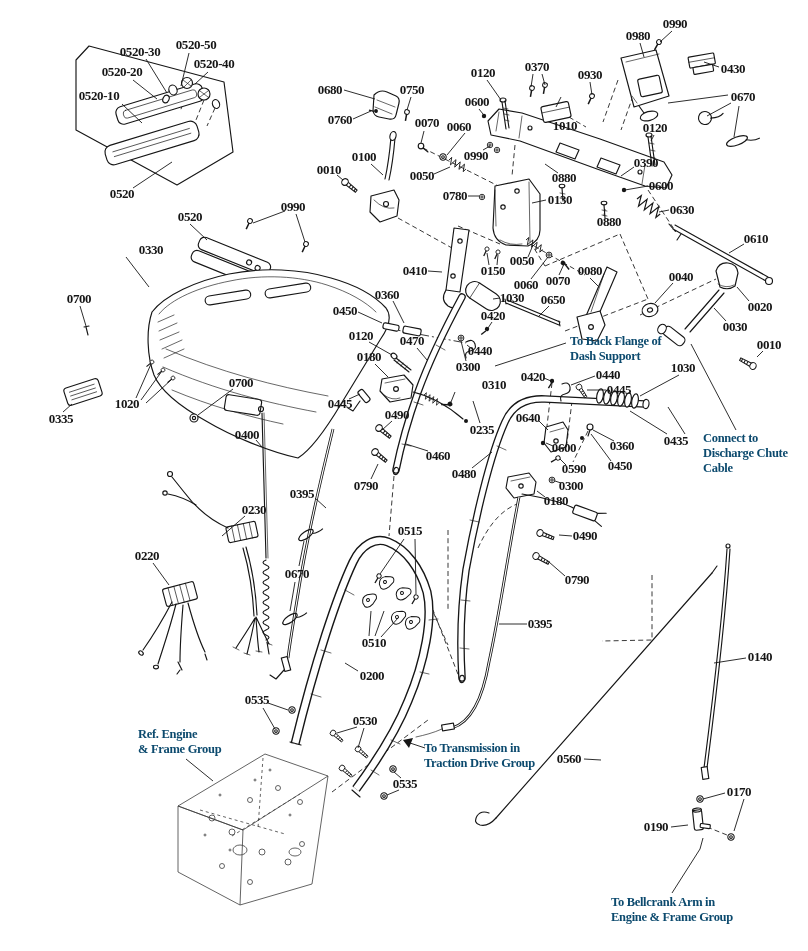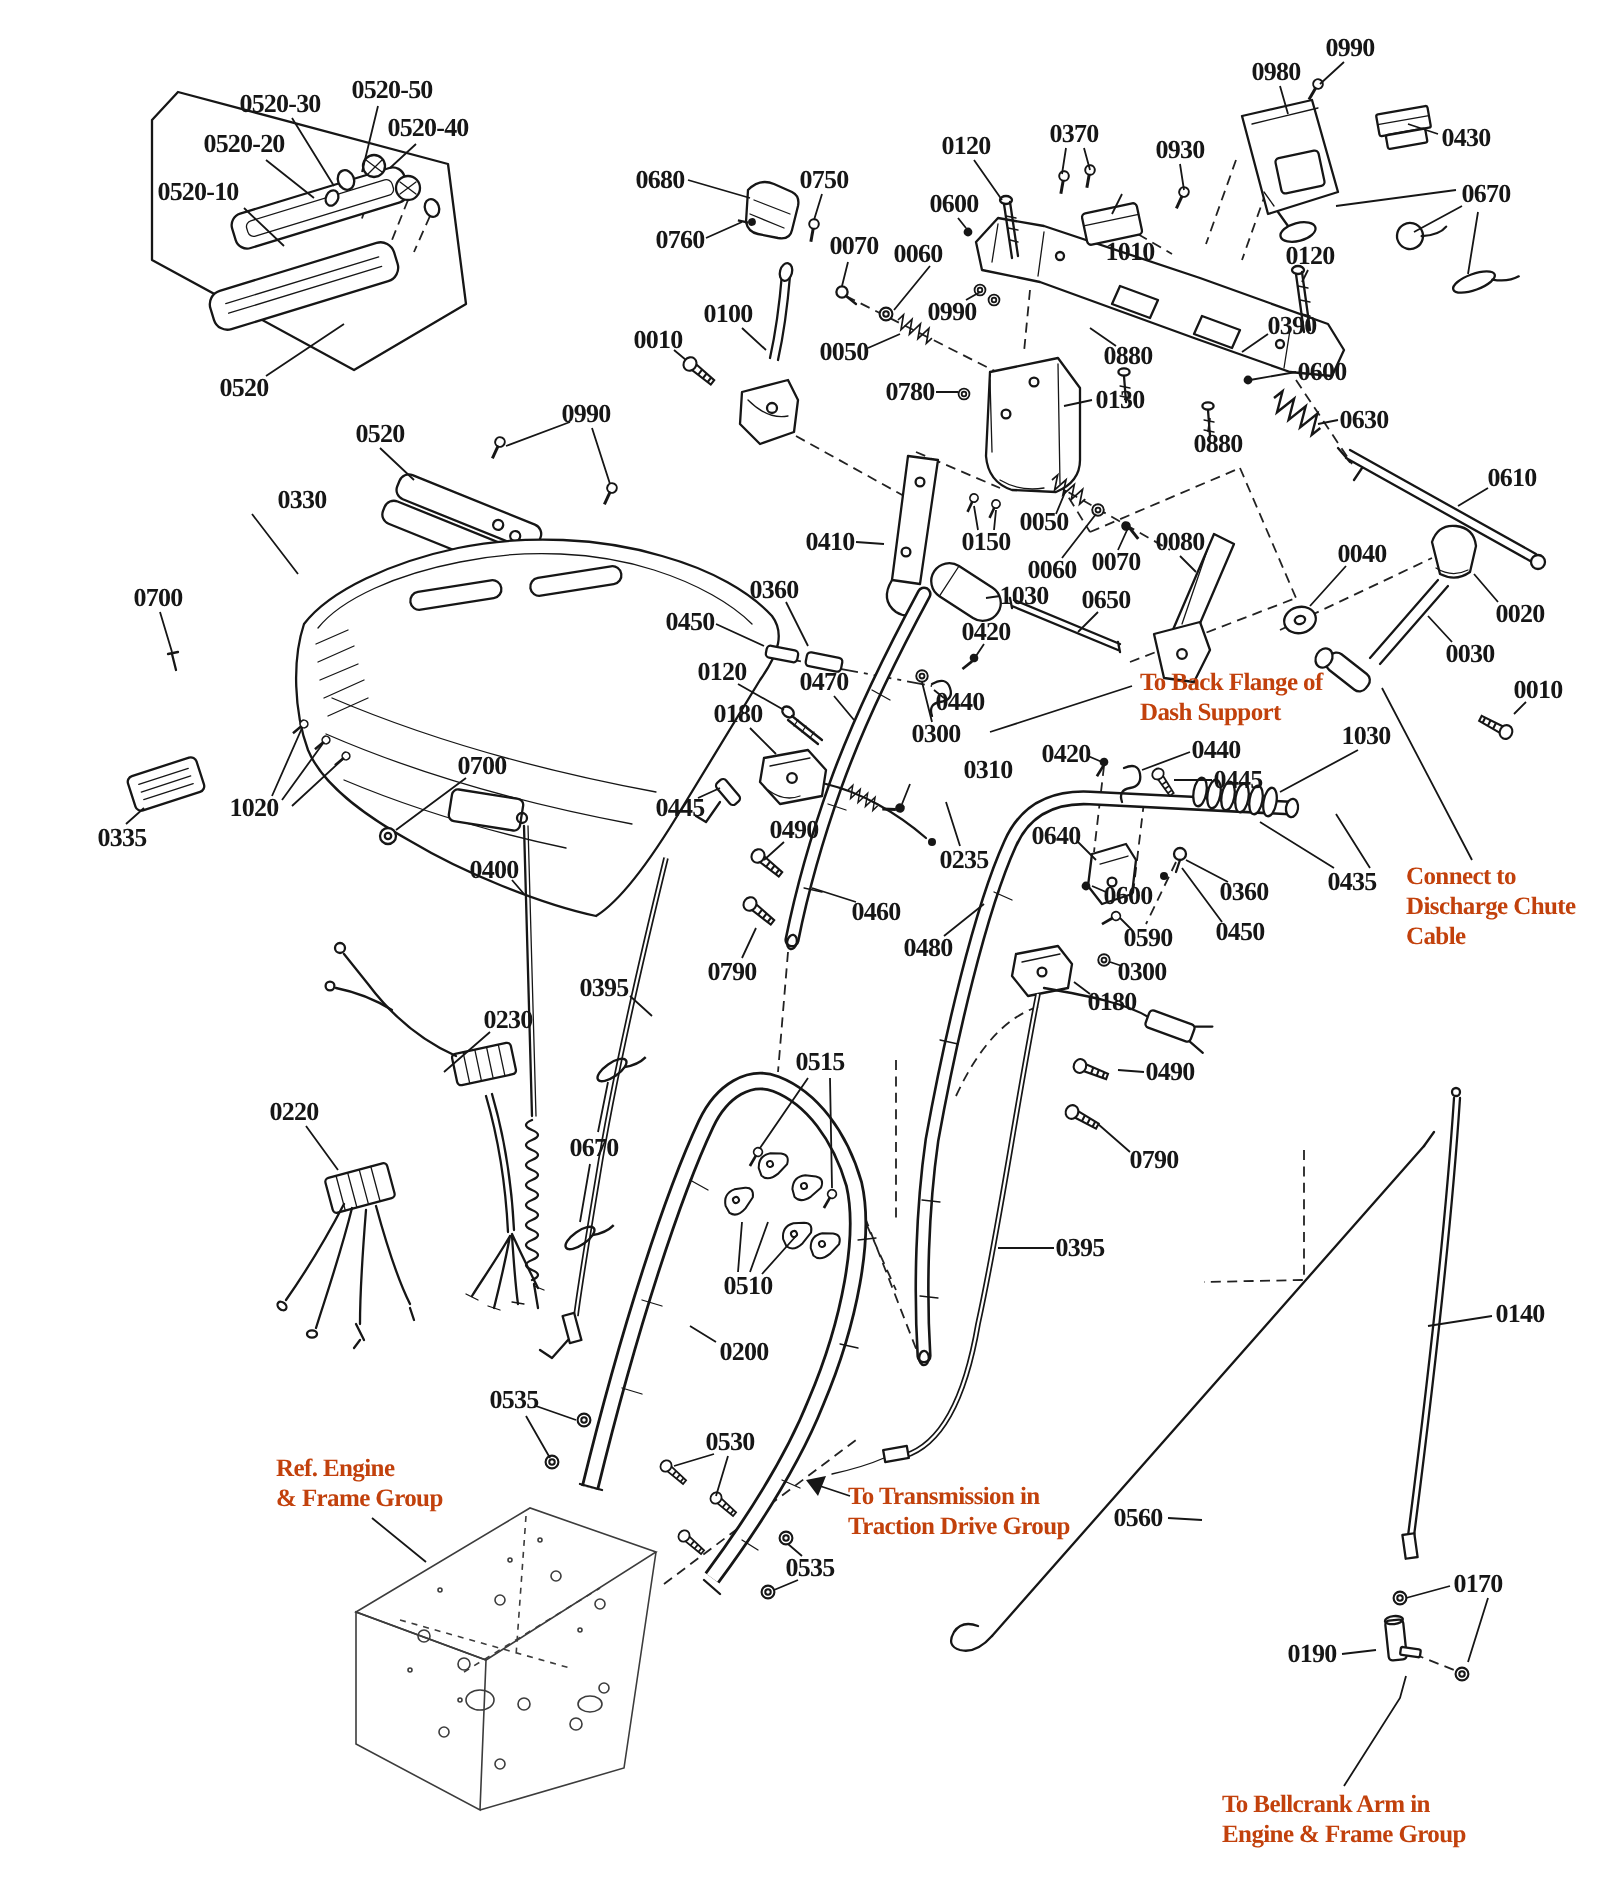--- a/index.html
+++ b/index.html
@@ -1,21 +1,21 @@
 <!DOCTYPE html>
 <html><head>
 <meta charset="utf-8">
 <style>
   html,body{margin:0;padding:0;background:#e8e8e8;}
   .stage{position:relative;width:808px;height:951px;background:#ffffff;overflow:hidden;
          font-family:Liberation Serif, serif;}
   .stage svg{position:absolute;left:0;top:0;}
   .plabel{position:absolute;transform:translate(-50%,-50%);font-size:13px;font-weight:700;
           color:#161616;letter-spacing:-0.4px;white-space:nowrap;line-height:12px;}
-  .pnote{position:absolute;font-size:12.5px;font-weight:700;color:#c2410c;
+  .pnote{position:absolute;font-size:12.5px;font-weight:700;color:#0c4a6e;
          letter-spacing:-0.3px;white-space:nowrap;line-height:15px;}
   
   .ln{fill:none;stroke:#161616;stroke-width:1.15;stroke-linecap:round;stroke-linejoin:round}
   .th{fill:none;stroke:#161616;stroke-width:0.65;stroke-linecap:round}
   .fw{fill:#fff;stroke:#161616;stroke-width:1.15;stroke-linejoin:round}
   .ld{fill:none;stroke:#161616;stroke-width:0.9}
   .dsh{fill:none;stroke:#222;stroke-width:0.9;stroke-dasharray:5 3.2}
   .ddot{fill:none;stroke:#222;stroke-width:0.9;stroke-dasharray:9 3 2 3}
   .to{fill:none;stroke:#161616;stroke-width:7.6;stroke-linecap:round}
   .ti{fill:none;stroke:#fff;stroke-width:5;stroke-linecap:round}

